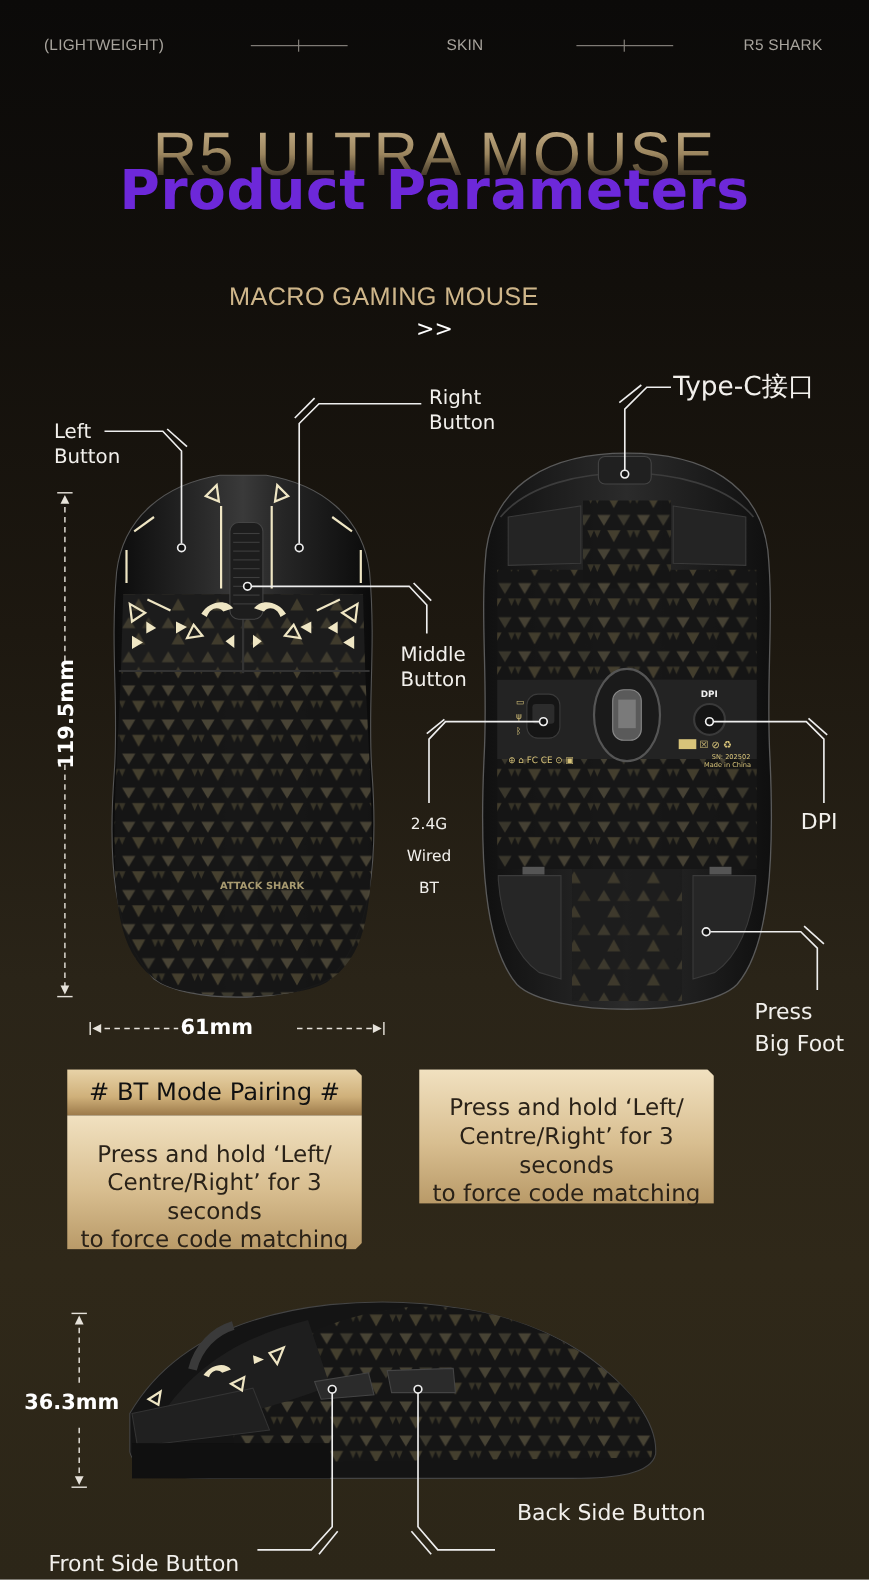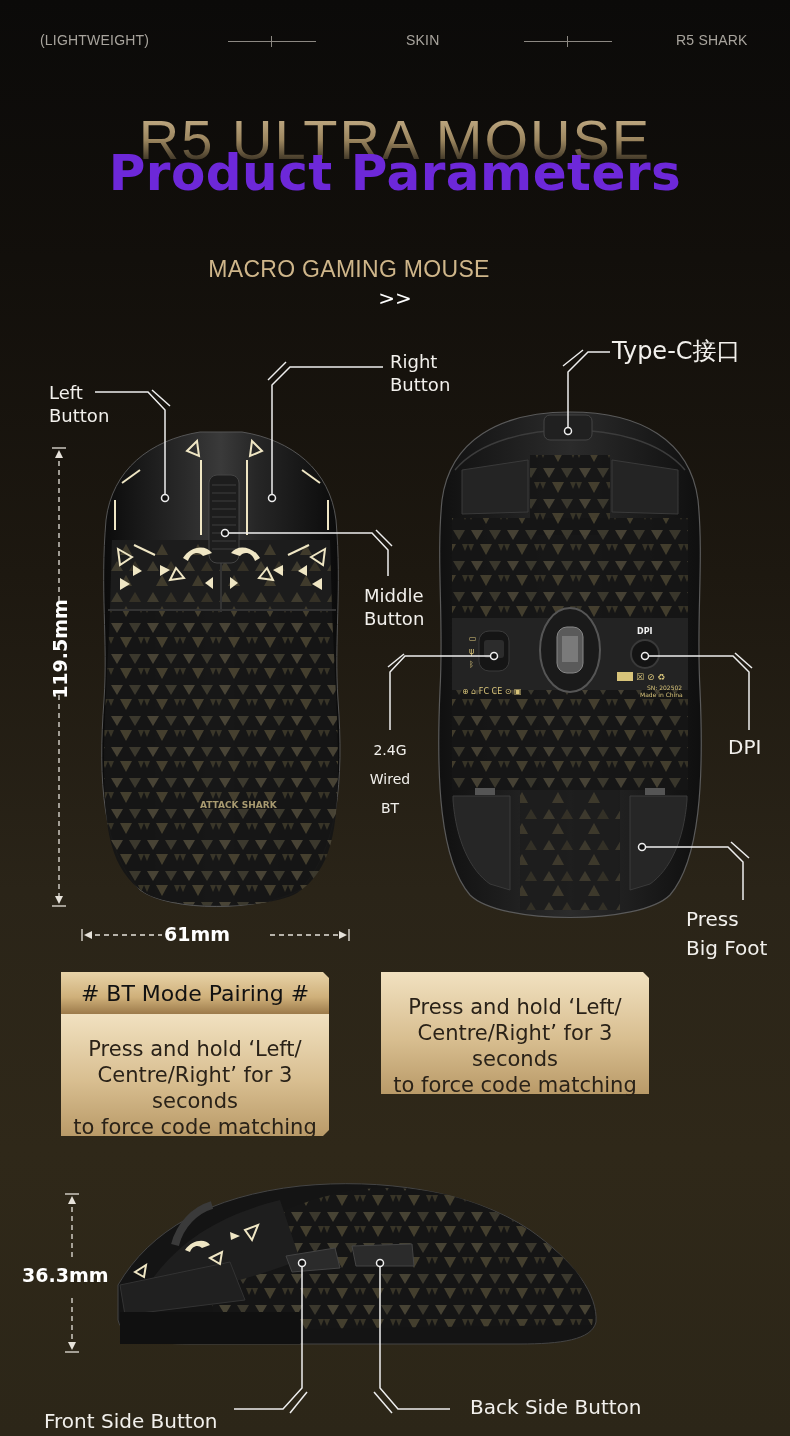--- a/index.html
+++ b/index.html
@@ -321,13 +321,13 @@
 <div class="card" style="left:381px; top:972px;">
   <div class="card-body">
     <div>Press and hold ‘Left/</div>
     <div>Centre/Right’ for 3 seconds</div>
     <div>to force code matching</div>
   </div>
 </div>
 
 <div class="dim-text" style="left:22px; top:1264px; font-weight:bold; font-size:19px; background:transparent;">36.3mm</div>
 <div class="label" style="left:44px; top:1410px; font-size:20px;">Front Side Button</div>
-<div class="label" style="left:470px; top:1396px; font-size:20px;">Back Side Button</div>
+<div class="label" style="left:470px; top:1364px; font-size:20px;">Back Side Button</div>
 
 </body></html>

